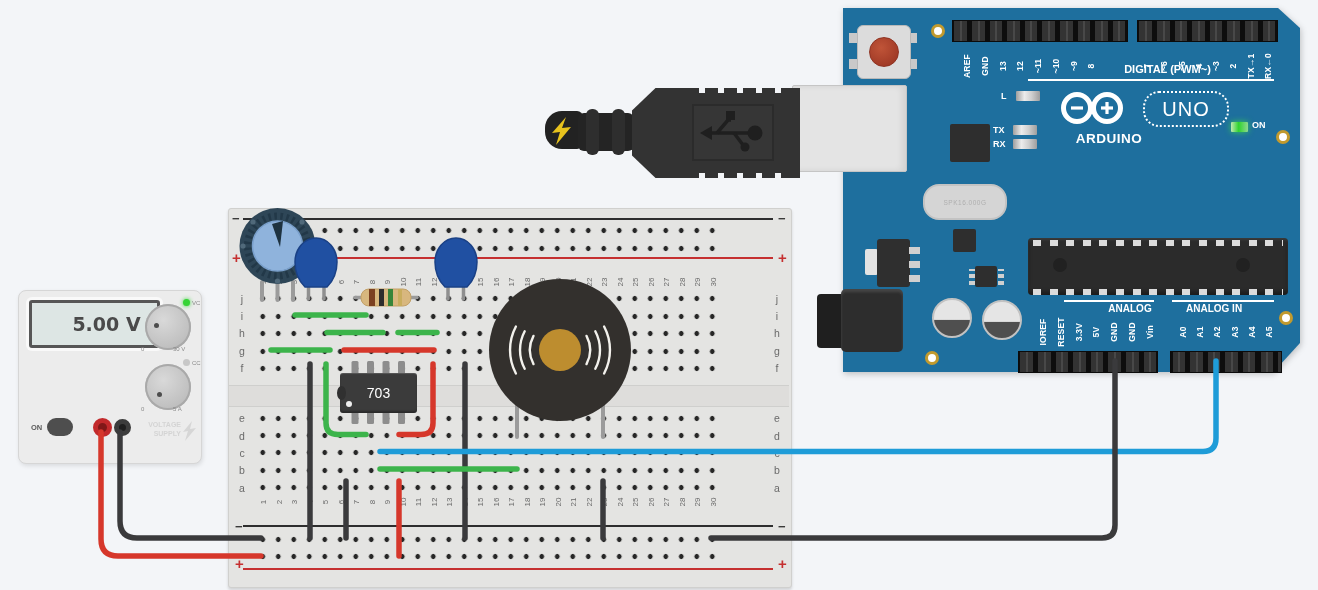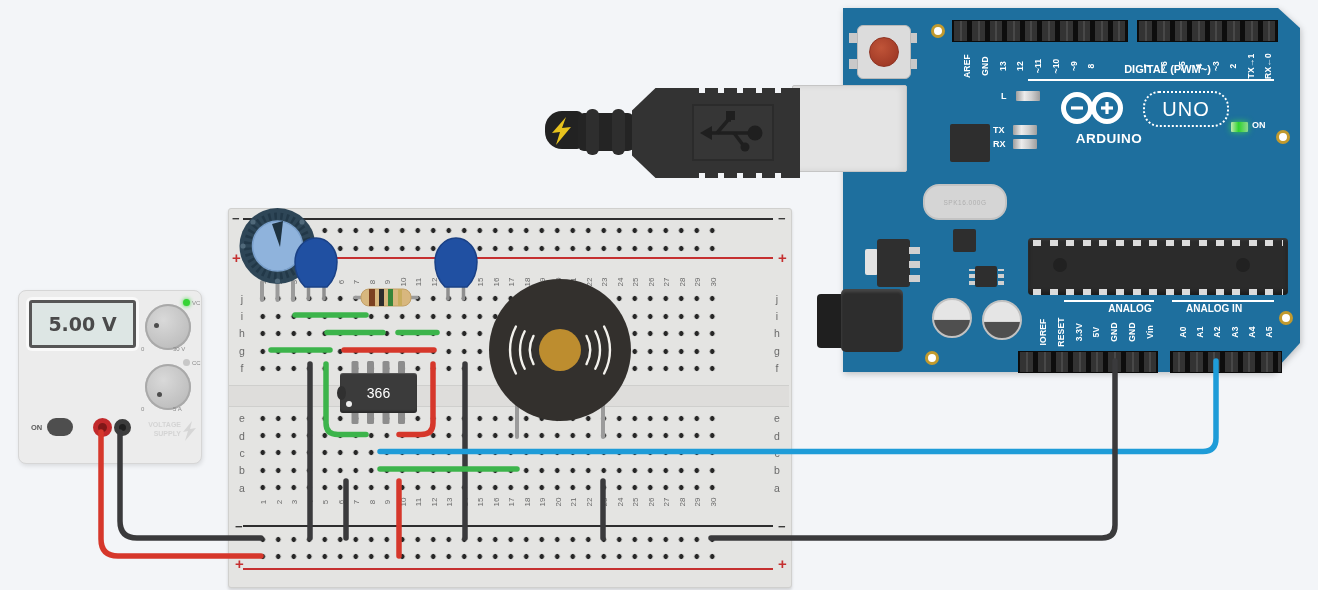--- a/index.html
+++ b/index.html
@@ -4,21 +4,21 @@
 <style>
   html,body{margin:0;padding:0;background:#f3f5f8;}
   .stage{position:relative;width:1318px;height:590px;background:#f3f5f8;overflow:hidden;
          font-family:"Liberation Sans",sans-serif;}
   .abs{position:absolute;}
   
   .psu{left:18px;top:290px;width:182px;height:172px;background:#ececec;border:1px solid #d6d6d6;
        border-radius:8px;box-shadow:1px 2px 4px rgba(0,0,0,.10);}
   .psu-display{left:10px;width:101px;height:42px;background:#dde6e4;border:3px solid #565656;
        border-radius:3px;box-shadow:0 0 0 3px #f9f9f9;display:flex;align-items:center;justify-content:center;
-       font-family:"DejaVu Sans",sans-serif;font-weight:bold;font-size:19px;color:#4a4a4a;}
+       font-family:"DejaVu Sans",sans-serif;font-weight:bold;font-size:19px;color:#4a4a4a;padding-left:24px;}
   .knob{width:46px;height:46px;border-radius:50%;
         background:radial-gradient(circle at 40% 35%, #d9d9d9, #bdbdbd 75%);
         box-shadow:inset 0 0 0 2px #a9a9a9;}
   .knob::before{content:"";position:absolute;inset:-4px;border-radius:50%;z-index:-1;
         background:repeating-conic-gradient(#9c9c9c 0 3.5deg,transparent 3.5deg 10deg);}
   .knob-dot{position:absolute;width:5px;height:5px;border-radius:50%;background:#4d4d4d;}
   .tinytxt{font-size:6px;color:#8a8a8a;}
   .led{width:7px;height:7px;border-radius:50%;}
   .psu-brand{font-size:7px;font-weight:bold;color:#d4d4d4;text-align:right;line-height:1.35;}
   
@@ -439,21 +439,21 @@
         <path d="M524.7,331.2 A40,40 0 0 0 524.7,368.8"></path>
         <path d="M515.9,326.5 A50,50 0 0 0 515.9,373.5"></path>
         <path d="M586.5,335.9 A30,30 0 0 1 586.5,364.1"></path>
         <path d="M595.3,331.2 A40,40 0 0 1 595.3,368.8"></path>
         <path d="M604.1,326.5 A50,50 0 0 1 604.1,373.5"></path>
       </g>
     </g>
   </svg>
 
   <div class="abs chip555">
-    <span>366</span>
+    <span>703</span>
     <span class="abs" style="left:-3px;top:13px;width:9px;height:14px;background:#303030;border-radius:50%;"></span>
     <span class="abs" style="left:6px;top:28px;width:6px;height:6px;background:#efefef;border-radius:50%;"></span>
   </div>
 
   <svg class="abs" style="left:0;top:0;" width="1318" height="590" viewBox="0 0 1318 590" fill="none" stroke-linecap="round">
 
     <path d="M101,432 L101,539 Q101,556 118,556 L261,556" stroke="#d6372b" stroke-width="5.5"></path>
     <path d="M120,432 L120,521 Q120,538 137,538 L261,538" stroke="#3a3a3c" stroke-width="5.5"></path>
 
     <path d="M295,315 L366,315" stroke="#3cb44b" stroke-width="5.5"></path>

